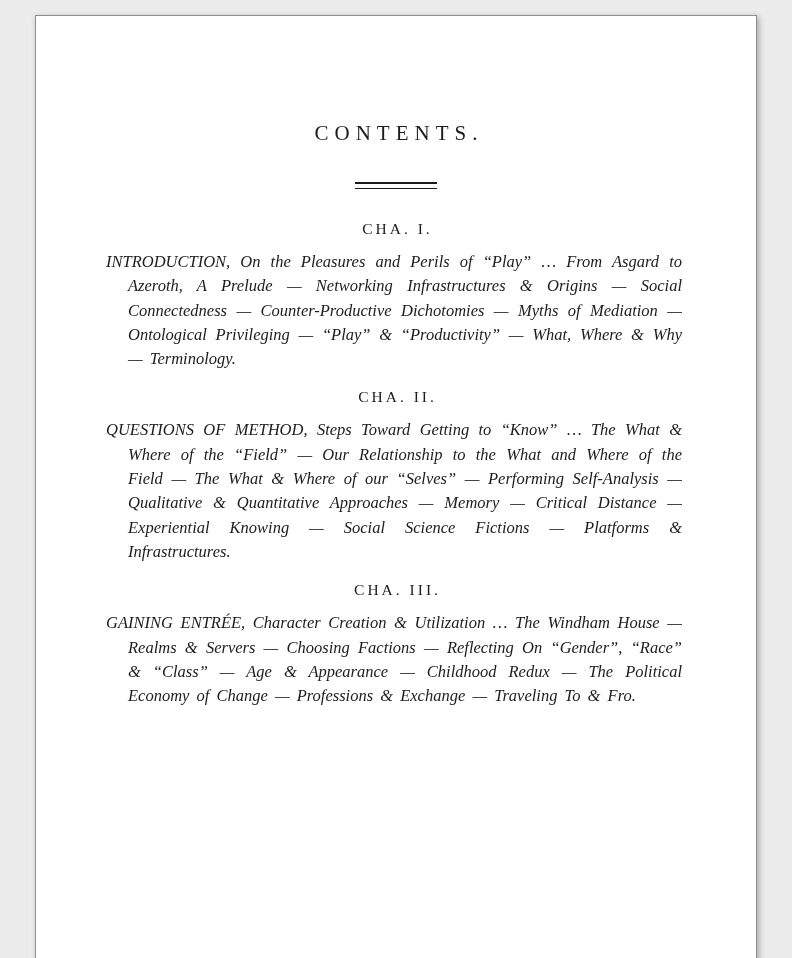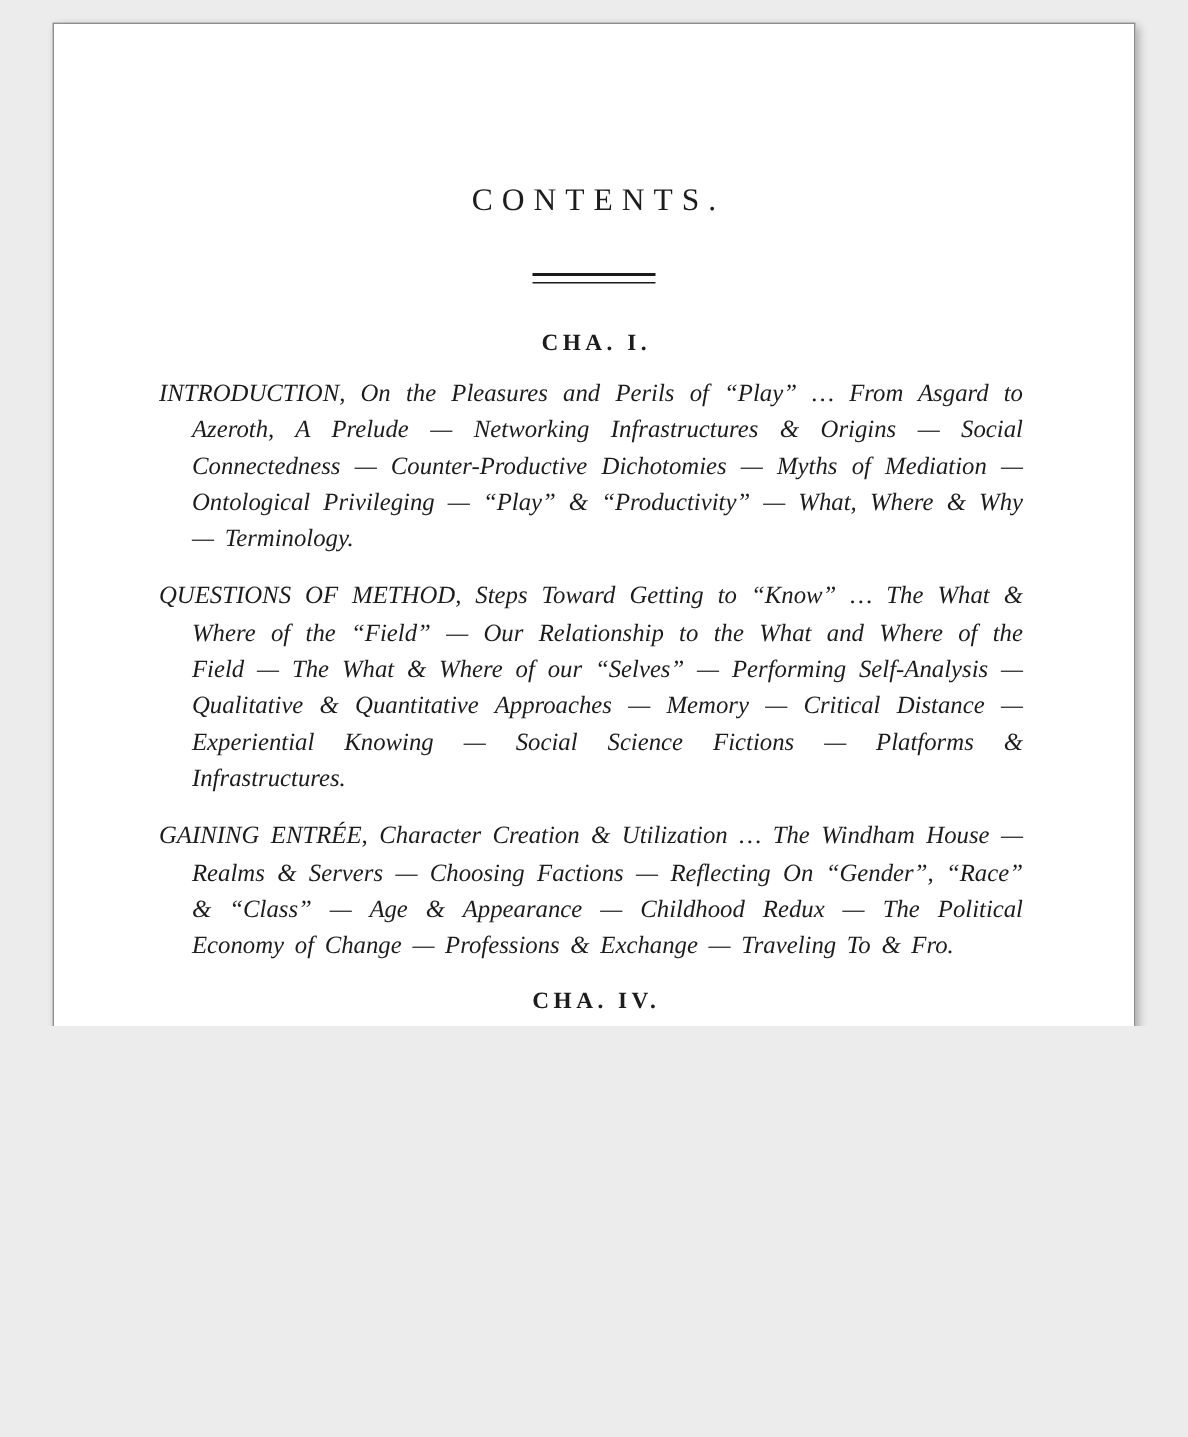--- a/index.html
+++ b/index.html
@@ -7,21 +7,21 @@
     padding: 0;
     width: 792px;
     height: 958px;
     overflow: hidden;
     background: #ececec;
     font-family: "Liberation Serif", serif;
   }
   .canvas {
     position: relative;
     width: 792px;
-    height: 684px;
+    height: 958px;
     overflow: hidden;
   }
   .paper {
     position: absolute;
     left: 35px;
     top: 15px;
     width: 722px;
     height: 1020px;
     box-sizing: border-box;
     background: #ffffff;
@@ -49,21 +49,21 @@
     border-top: 2px solid #1b1b1b;
     border-bottom: 1px solid #1b1b1b;
   }
   .chapters {
     margin-top: 28px;
   }
   .chapter-heading {
     margin: 0 0 9px 0;
     font-size: 15.5px;
     line-height: 24px;
-    font-weight: bold;
+    font-weight: normal;
     text-align: center;
     letter-spacing: 3px;
     text-indent: 3px;
   }
   .chapter-entry {
     margin: 0 4px 14px 0;
     font-style: italic;
     font-size: 16.5px;
     line-height: 24.3px;
     text-align: justify;
@@ -88,28 +88,29 @@
       <div class="divider"></div>
 
       <div class="chapters">
 
         <section class="chapter">
           <h2 class="chapter-heading">CHA. I.</h2>
           <p class="chapter-entry">INTRODUCTION, On the Pleasures and Perils of “Play” … From Asgard to Azeroth, A Prelude — Networking Infrastructures &amp; Origins — Social Connectedness — Counter-Productive Dichotomies — Myths of Mediation — Ontological Privileging — “Play” &amp; “Productivity” — What, Where &amp; Why — Terminology.</p>
         </section>
 
         <section class="chapter">
+          <h2 class="chapter-heading">CHA. II.</h2>
           <p class="chapter-entry">QUESTIONS OF METHOD, Steps Toward Getting to “Know” … The What &amp; Where of the “Field” — Our Relationship to the What and Where of the Field — The What &amp; Where of our “Selves” — Performing Self-Analysis — Qualitative &amp; Quantitative Approaches — Memory — Critical Distance — Experiential Knowing — Social Science Fictions — Platforms &amp; Infrastructures.</p>
         </section>
 
         <section class="chapter">
+          <h2 class="chapter-heading">CHA. III.</h2>
           <p class="chapter-entry">GAINING ENTRÉE, Character Creation &amp; Utilization … The Windham House — Realms &amp; Servers — Choosing Factions — Reflecting On “Gender”, “Race” &amp; “Class” — Age &amp; Appearance — Childhood Redux — The Political Economy of Change — Professions &amp; Exchange — Traveling To &amp; Fro.</p>
         </section>
 
         <section class="chapter">
-          <h2 class="chapter-heading">CHA. IV.</h2>
         </section>
 
 
       </div>
     </div>
   </div>
 </div>
 
 </body></html>

